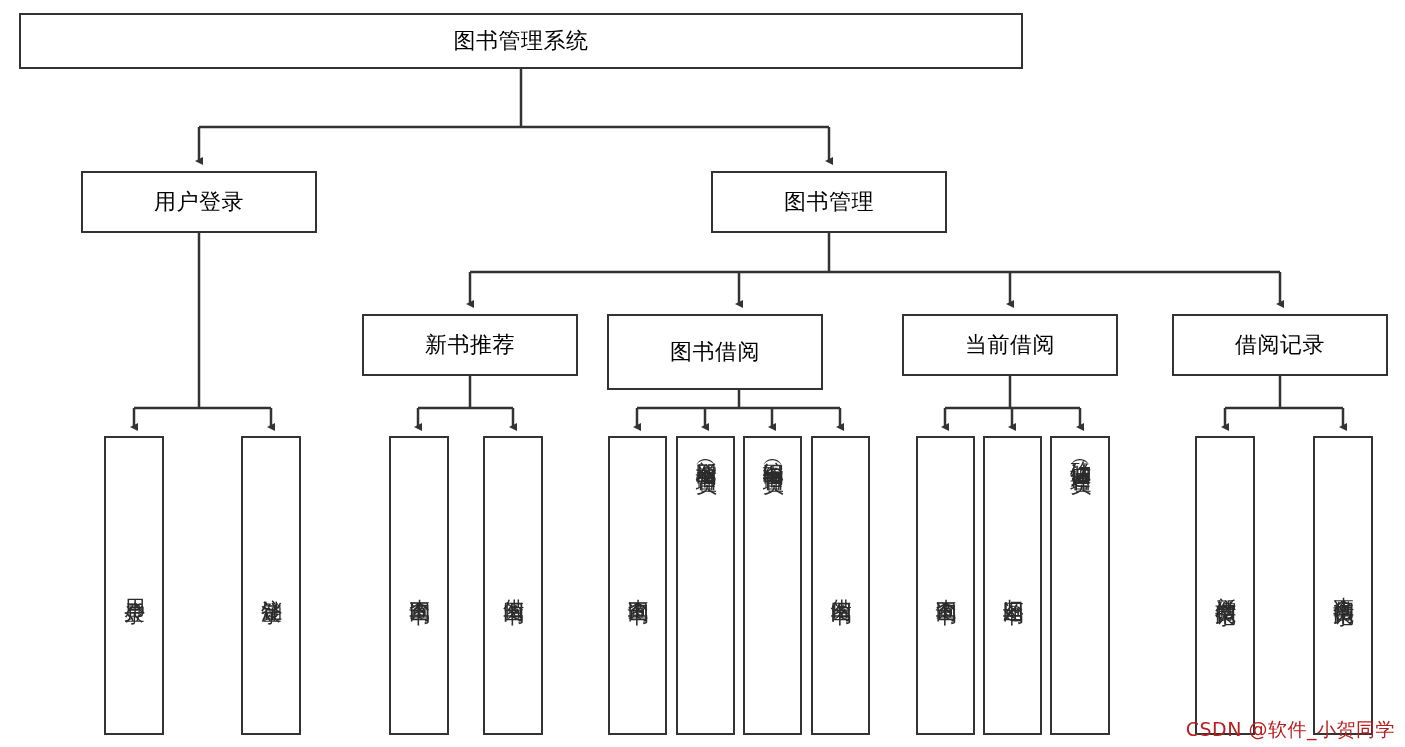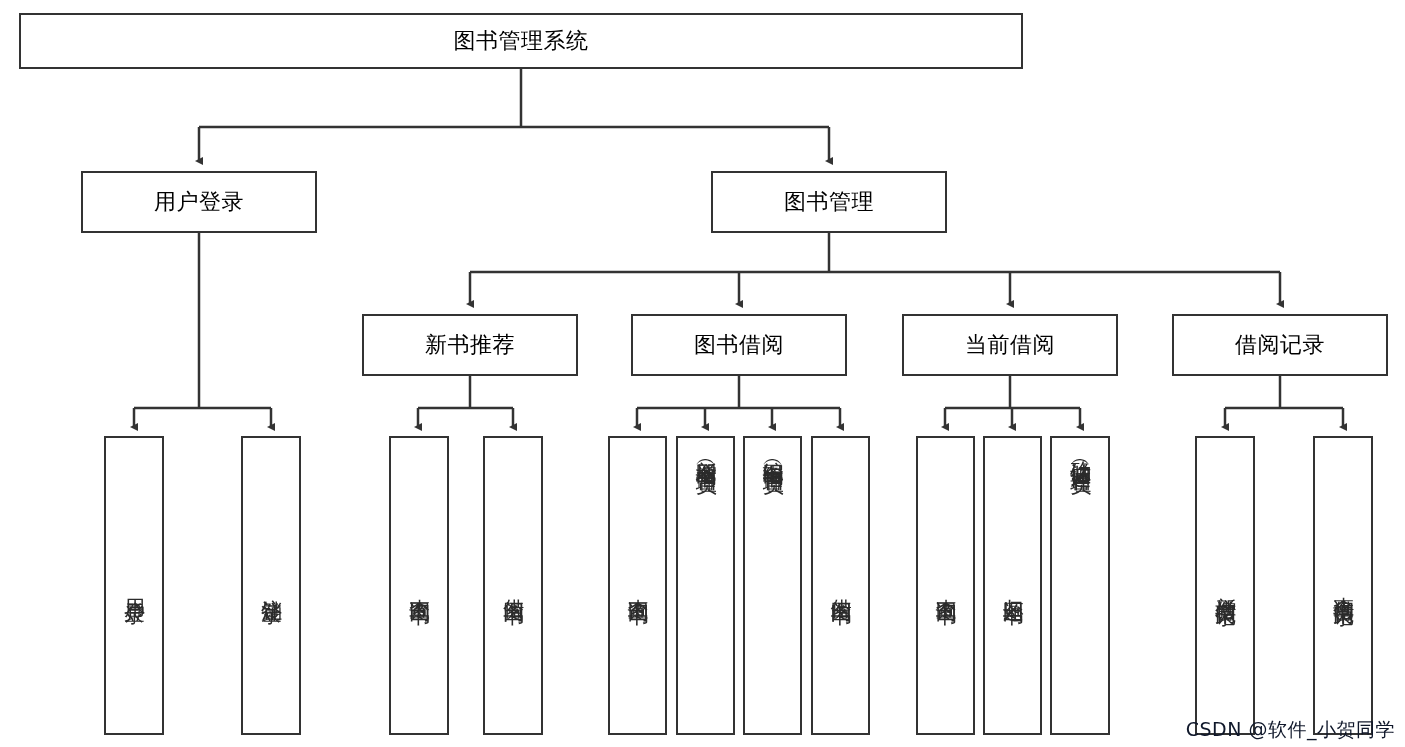--- a/index.html
+++ b/index.html
@@ -61,21 +61,21 @@
   }
   .leaf-box.short-text {
     align-items: center;
     padding-top: 0;
   }
   #watermark {
     position: absolute;
     right: 10px;
     bottom: 4px;
     font-size: 19px;
-    color: #0f172a;
+    color: #b91c1c;
     font-family: "DejaVu Sans", "Liberation Sans", sans-serif;
     letter-spacing: 0.5px;
     white-space: nowrap;
     pointer-events: none;
   }
 </style>
 </head>
 <body>
 
 <div id="diagram-root">
@@ -151,21 +151,21 @@
   </div>
 
   <div class="node-box" style="left:711px; top:171px; width:236px; height:62px;">
     <span class="node-label-h">图书管理</span>
   </div>
 
   <div class="node-box" style="left:362px; top:314px; width:216px; height:62px;">
     <span class="node-label-h">新书推荐</span>
   </div>
 
-  <div class="node-box" style="left:631px; top:314px; width:216px; height:62px;align-items:center;">
+  <div class="node-box" style="left:607px; top:314px; width:216px; height:76px;align-items:center;">
     <span class="node-label-h">图书借阅</span>
   </div>
 
   <div class="node-box" style="left:1172px; top:314px; width:216px; height:62px;">
     <span class="node-label-h">借阅记录</span>
   </div>
 
   <div class="node-box" style="left:902px; top:314px; width:216px; height:62px;">
     <span class="node-label-h">当前借阅</span>
   </div>

